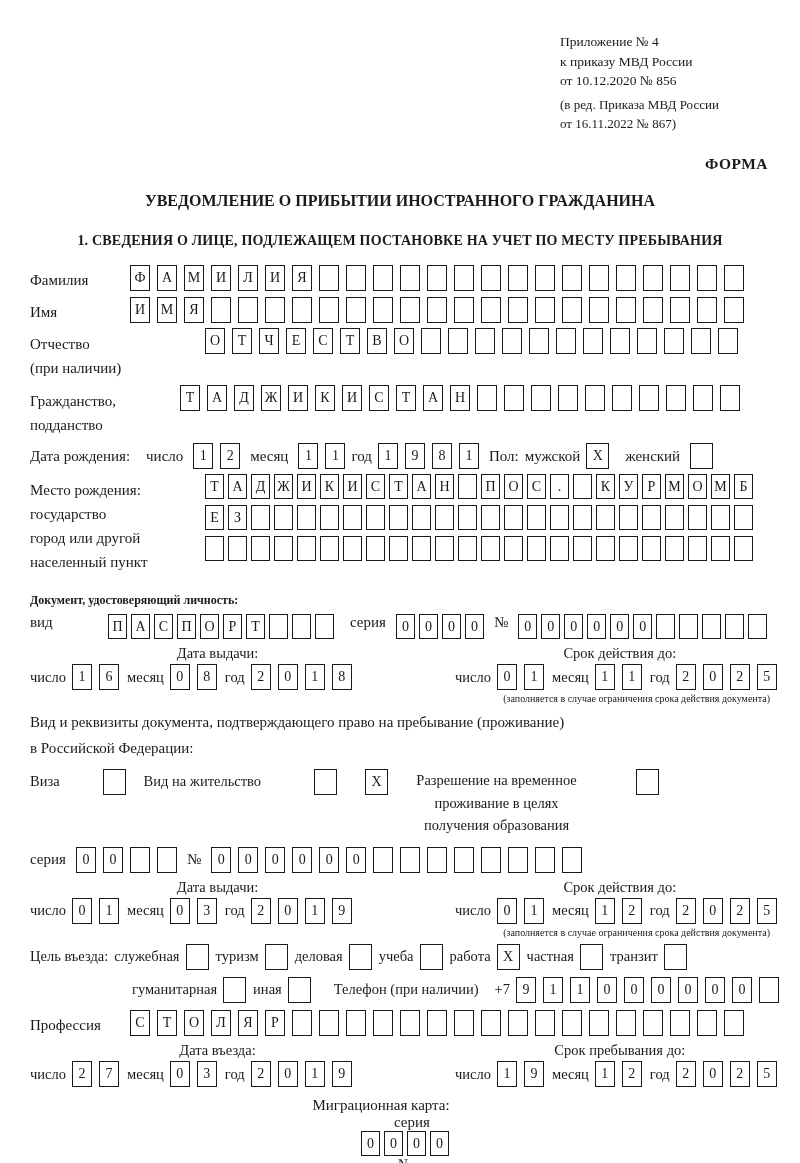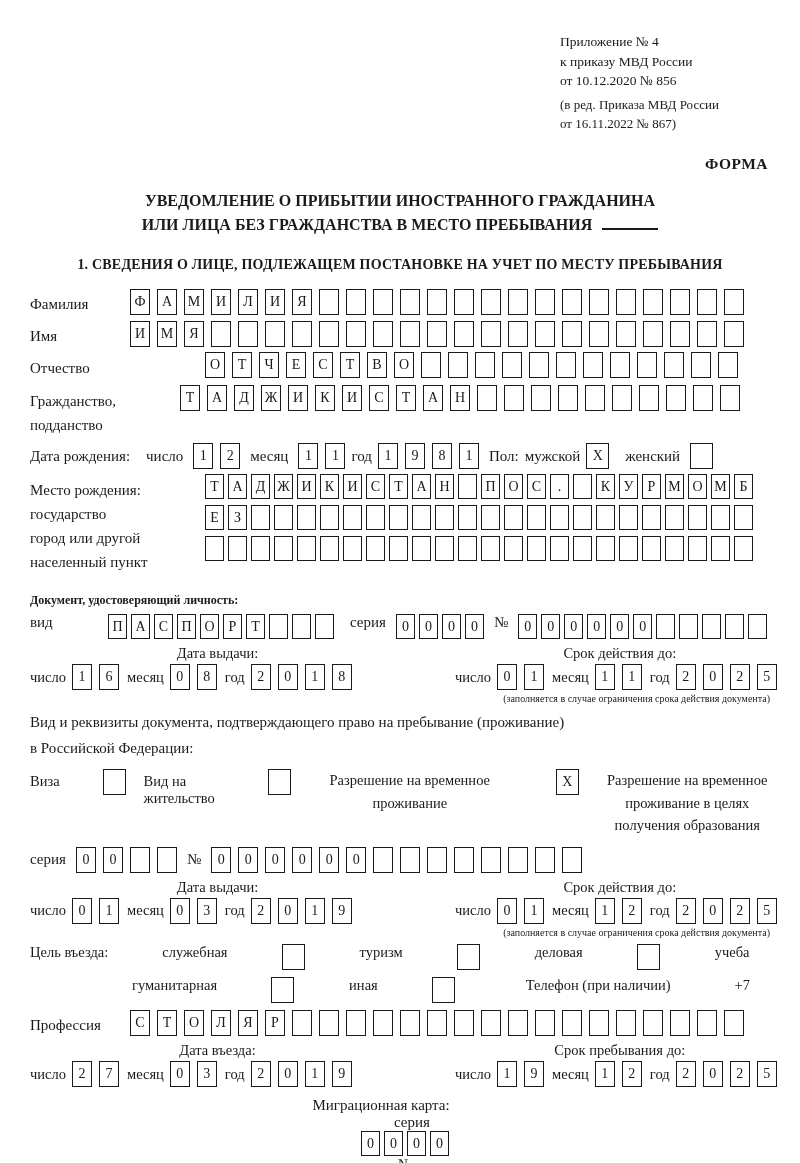--- a/index.html
+++ b/index.html
@@ -45,21 +45,21 @@
   .date-note{text-align:right;font-size:10px;margin:3px 0 6px;}
 
   .plain-line{font-size:15px;line-height:1.7;}
 
   .opt-row{display:flex;align-items:flex-start;margin:8px 0 10px;font-size:14.5px;}
   .opt{display:inline-flex;align-items:flex-start;gap:39px;}
   .opt .lab{padding-top:4px;}
   .opt-center{text-align:center;line-height:1.55;}
   .wc200{width:198px;} .wc185{width:185px;}
 
-  .purpose-row{display:flex;align-items:flex-start;font-size:14.5px;margin-bottom:7px;flex-wrap:nowrap;gap:48px;}
+  .purpose-row{display:flex;align-items:center;font-size:14.5px;margin-bottom:7px;flex-wrap:nowrap;}
   .purpose-row .lab{white-space:nowrap;}
   .purpose-row .checkbox{margin:0 7px 0 6px;}
 
   .bp-block{display:flex;align-items:flex-start;margin-bottom:19px;font-size:15px;}
   .lblines div{line-height:1.6;}
 </style>
 </head>
 <body>
 
 <div class="page">
@@ -70,23 +70,20 @@
     <div>от 10.12.2020 № 856</div>
     <div class="hdr-amend">
       <div>(в ред. Приказа МВД России</div>
       <div>от 16.11.2022 № 867)</div>
     </div>
   </div>
   <div class="form-label">ФОРМА</div>
 
   <div class="title">
     <div>УВЕДОМЛЕНИЕ О ПРИБЫТИИ ИНОСТРАННОГО ГРАЖДАНИНА</div>
-    <div>
-      <span>ИЛИ ЛИЦА БЕЗ ГРАЖДАНСТВА В МЕСТО ПРЕБЫВАНИЯ</span><span class="title-underline"></span>
-    </div>
   </div>
 
   <div class="sec-heading">1. СВЕДЕНИЯ О ЛИЦЕ, ПОДЛЕЖАЩЕМ ПОСТАНОВКЕ НА УЧЕТ ПО МЕСТУ ПРЕБЫВАНИЯ</div>
 
   <div class="row">
     <div class="row-label w100">Фамилия</div>
     <div class="cellrow">
         <span class="cell">Ф</span>
         <span class="cell">А</span>
         <span class="cell">М</span>
@@ -138,20 +135,21 @@
         <span class="cell"></span>
         <span class="cell"></span>
         <span class="cell"></span>
         <span class="cell"></span>
       </div>
   </div>
 
   <div class="row">
     <div class="row-label w175 lblines">
       <div>Отчество</div>
+      <div>(при наличии)</div>
     </div>
     <div class="cellrow">
         <span class="cell">О</span>
         <span class="cell">Т</span>
         <span class="cell">Ч</span>
         <span class="cell">Е</span>
         <span class="cell">С</span>
         <span class="cell">Т</span>
         <span class="cell">В</span>
         <span class="cell">О</span>
@@ -416,21 +414,20 @@
           <span class="cell"></span>
         </span>
     </div>
     <div class="opt" style="margin-left:18px">
       <span class="lab">Вид на жительство</span>
       <span class="cellrow checkbox" style="margin-left:14px">
           <span class="cell"></span>
         </span>
     </div>
     <div class="opt" style="margin-left:20px">
-      <span class="opt-center wc200">Разрешение на временное проживание</span>
       <span class="cellrow checkbox" style="margin-left:8px">
           <span class="cell">X</span>
         </span>
     </div>
     <div class="opt" style="margin-left:16px">
       <span class="opt-center wc185">Разрешение на временное проживание в целях получения образования</span>
       <span class="cellrow checkbox" style="margin-left:8px">
           <span class="cell"></span>
         </span>
     </div>

